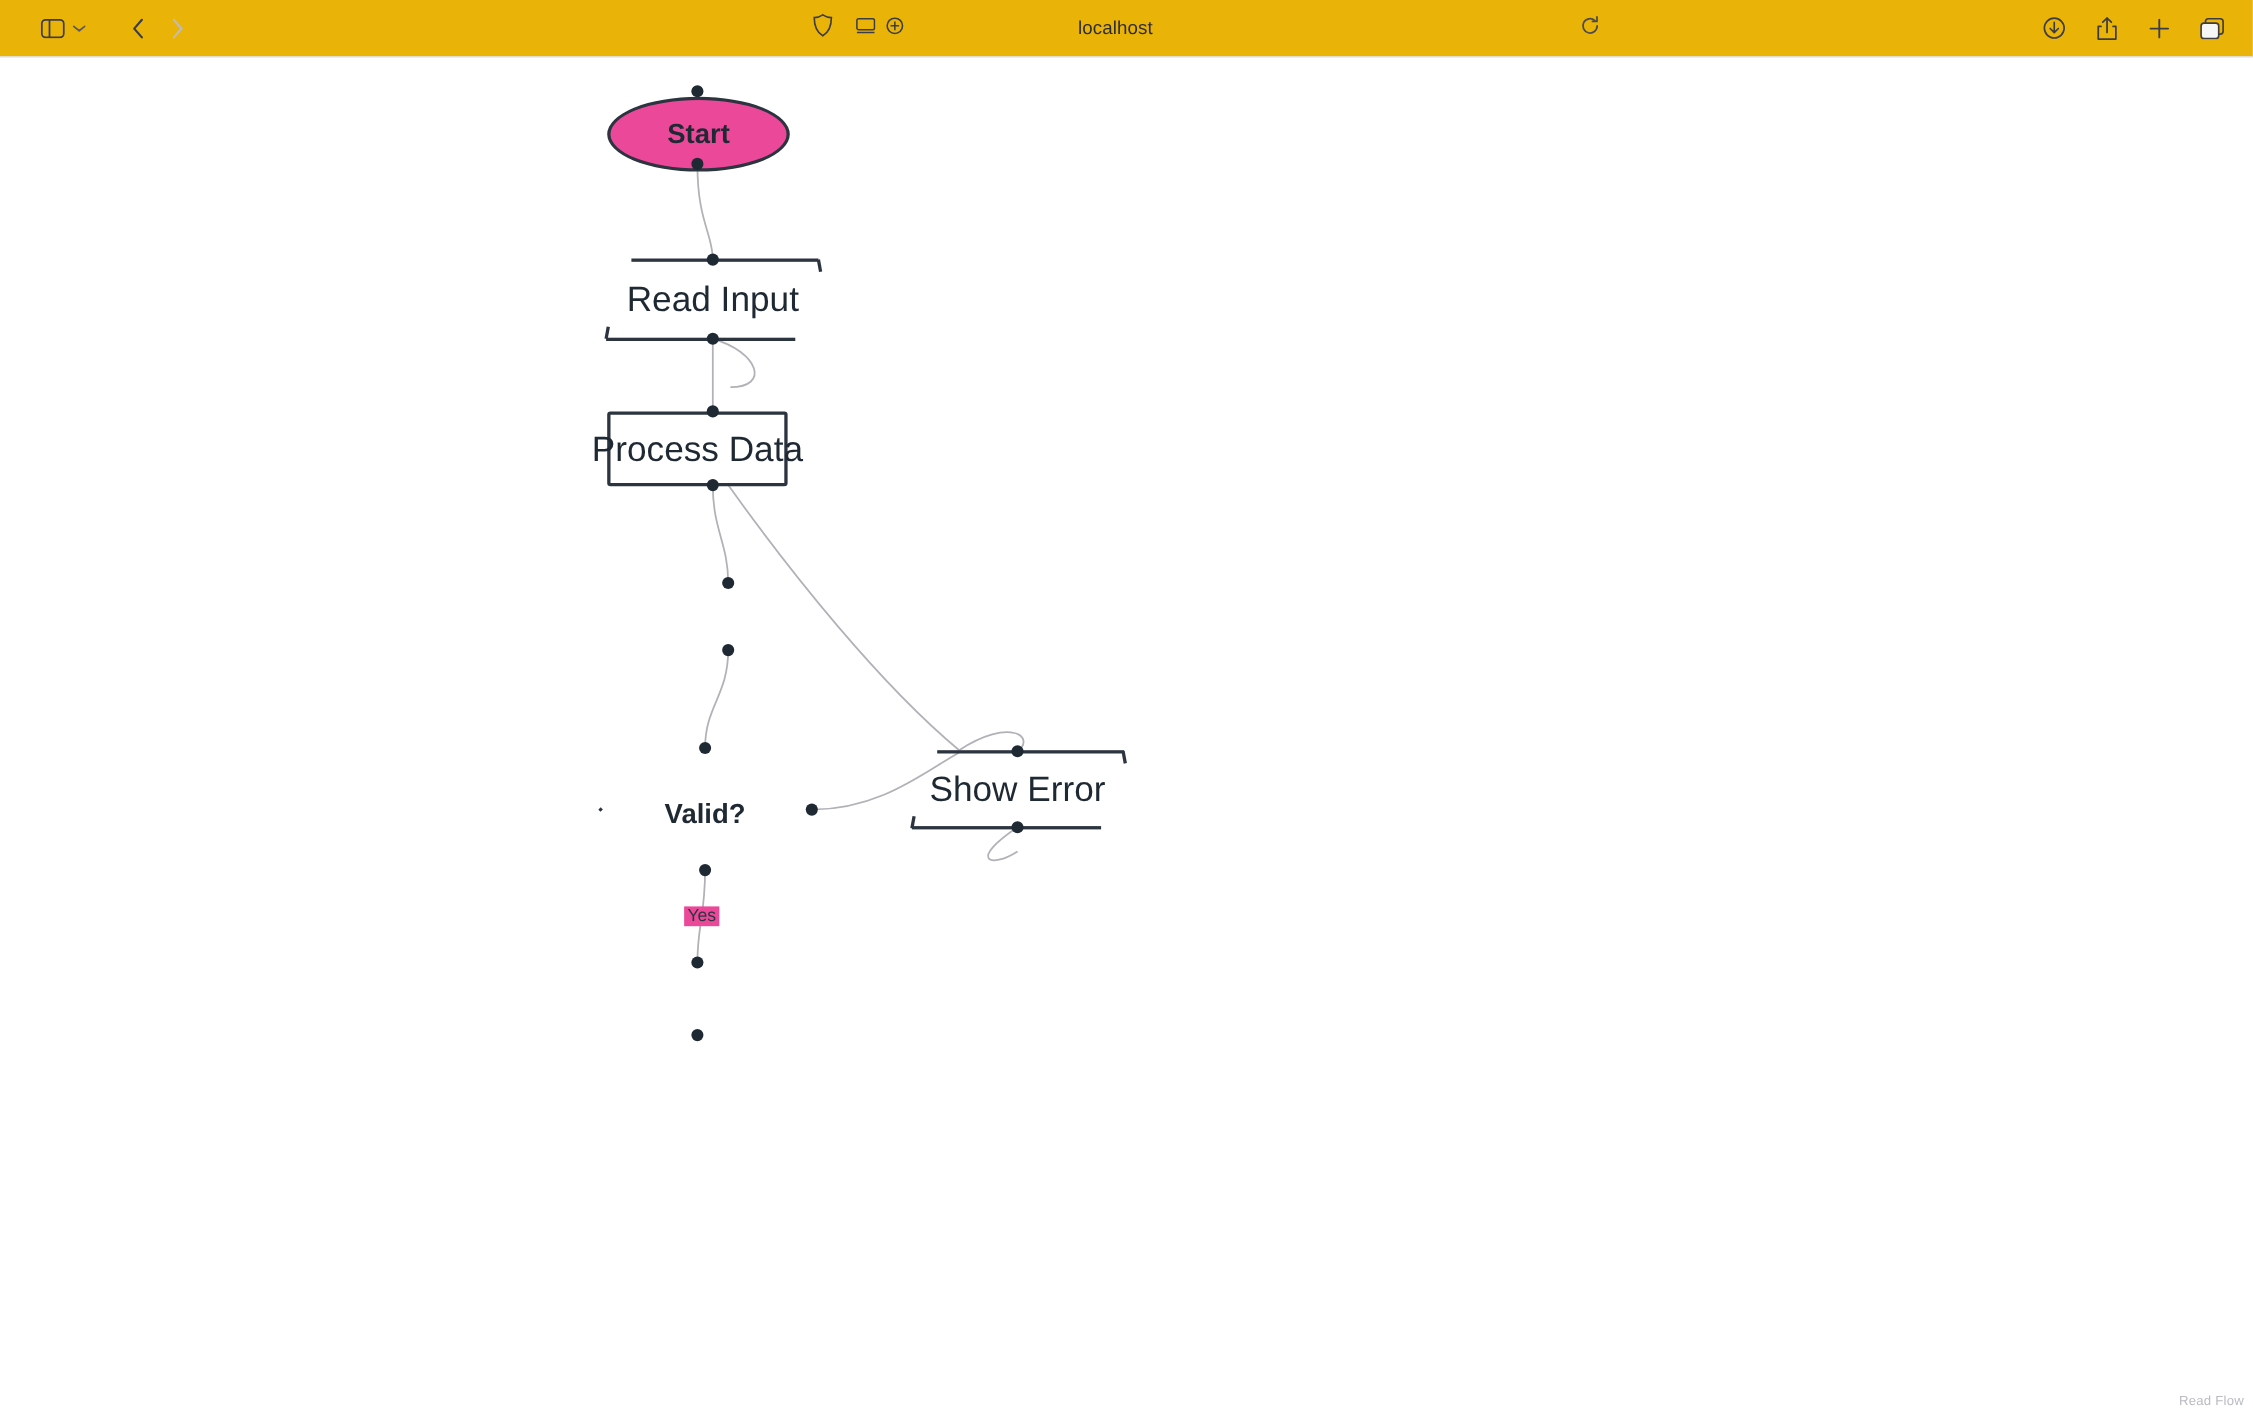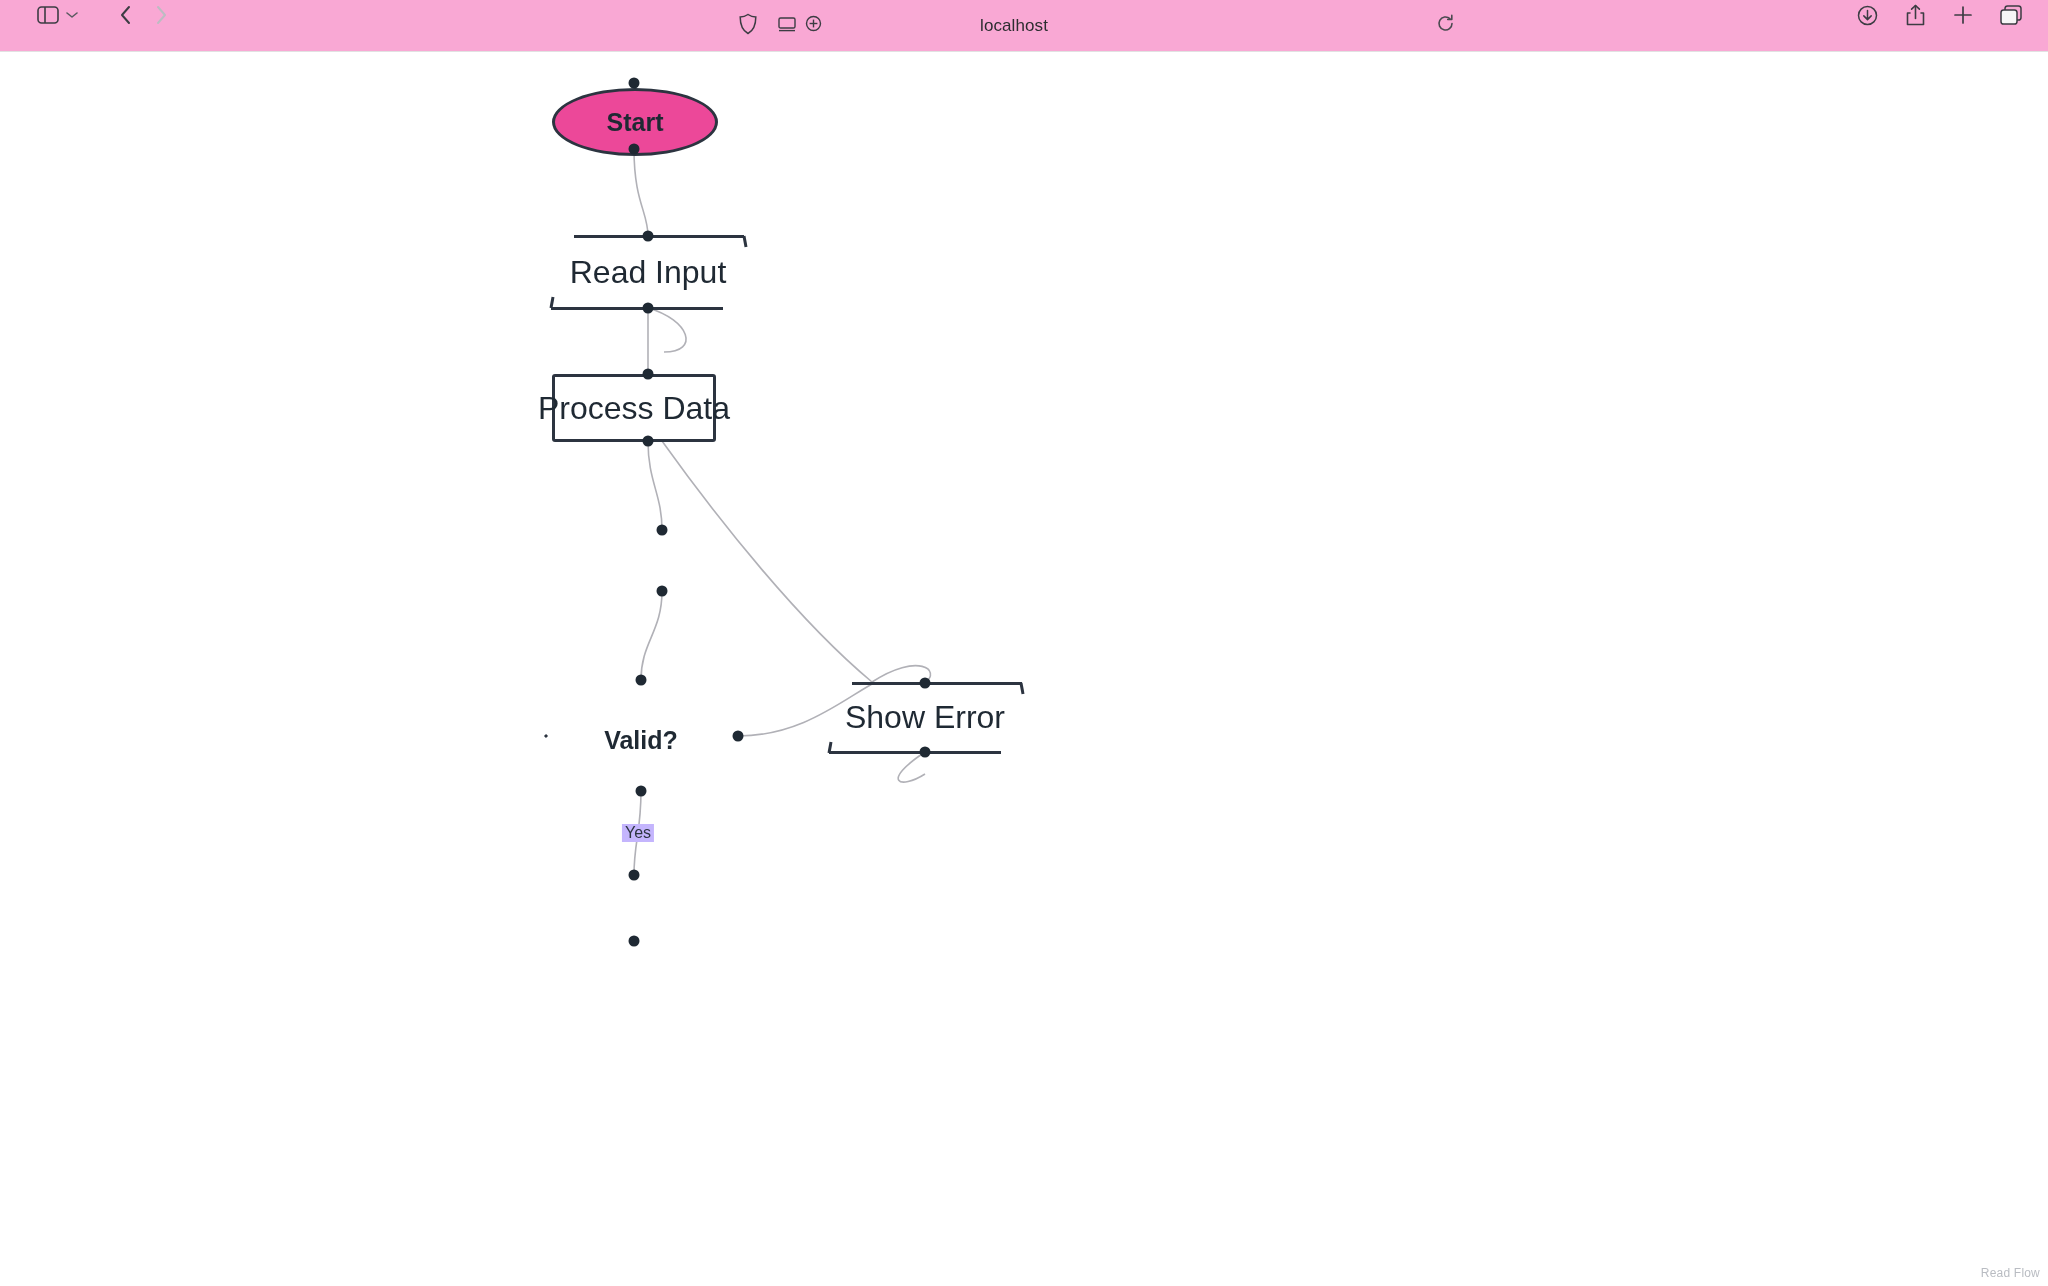--- a/index.html
+++ b/index.html
@@ -12,24 +12,24 @@
     font-family: "Liberation Sans", sans-serif;
     overflow: hidden;
   }
 
   
   .browser-bar {
     position: absolute;
     top: 0; left: 0;
     width: 2048px;
     height: 52px;
-    background: #f9a8d4;
+    background: #eab308;
     border-bottom: 1px solid #e2e2e2;
     display: flex;
-    align-items: flex-start;
+    align-items: center;
     z-index: 50;
     padding-left: 17px;
   }
   .chrome-left {
     display: flex;
     align-items: center;
     gap: 6px;
     padding-left: 14px;
   }
   .chrome-btn {
@@ -152,21 +152,21 @@
     height: 11px;
     border-radius: 50%;
     background: #1f2933;
     transform: translate(-50%, -50%);
   }
 
   .edge-label {
     position: absolute;
     font-size: 16px;
     color: #2c3440;
-    background: #c4b5fd;
+    background: #ec4899;
     padding: 0 3px;
     transform: translate(-50%, -50%);
     white-space: nowrap;
   }
 
   .attribution {
     position: absolute;
     right: 8px;
     bottom: 6px;
     font-size: 12px;

